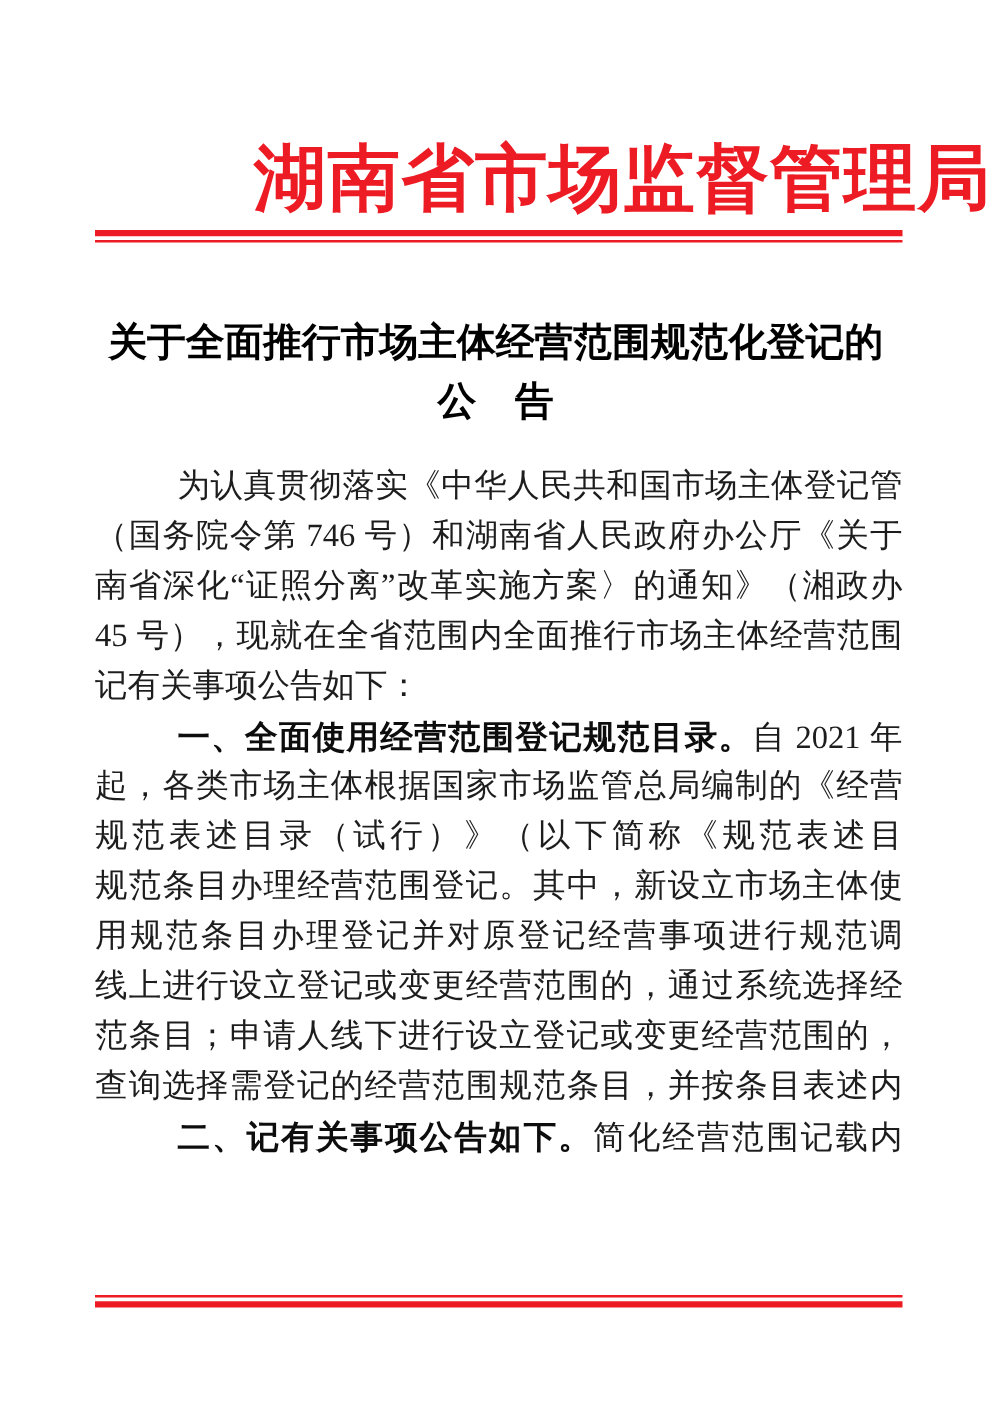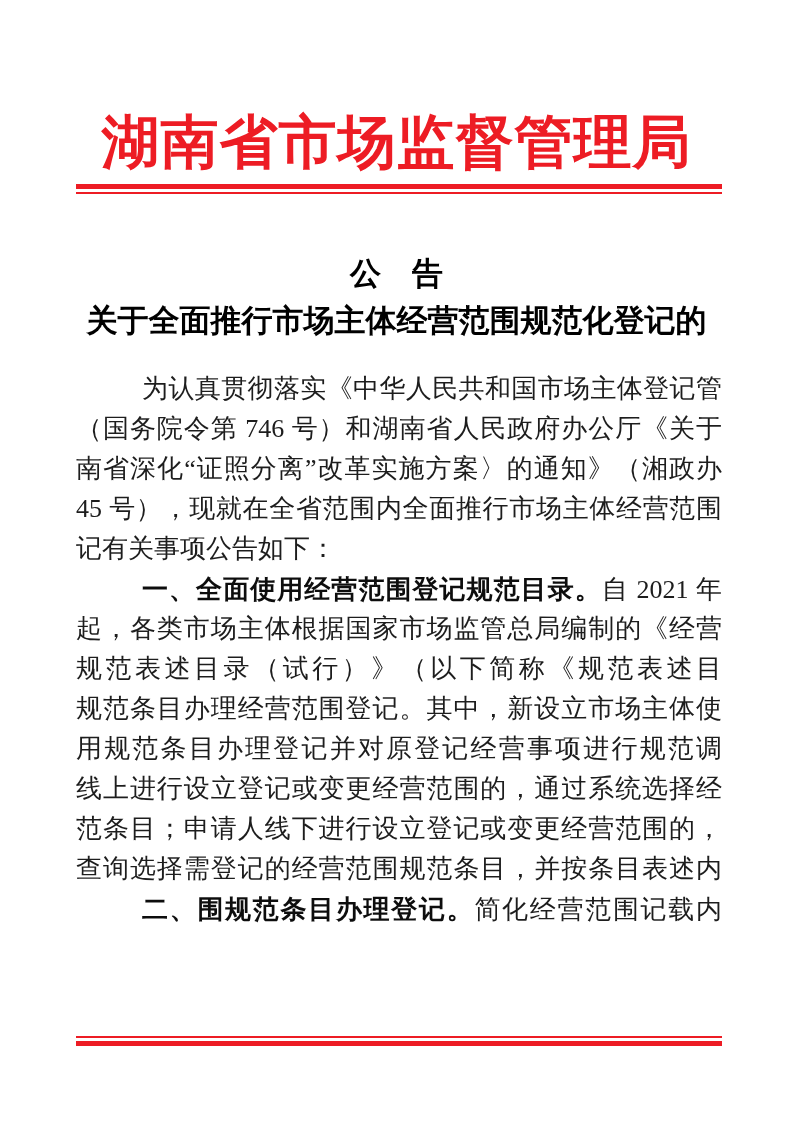--- a/index.html
+++ b/index.html
@@ -21,21 +21,21 @@
     overflow: hidden;
     font-family: "Liberation Serif", "DejaVu Serif", serif;
     color: var(--ink);
   }
   
   .agency-name {
     position: absolute;
     top: 110px;
     left: 0;
     width: 100%;
-    text-align: center;
+    text-align: right;
     font-size: 58px;
     line-height: 66px;
     font-weight: 700;
     letter-spacing: 1px;
     color: var(--red);
     white-space: nowrap;
   }
   
   .rule { position: absolute; left: 76px; width: 646px; background: var(--red); }
   .rule-top-thick  { top: 184px;  height: 5px; }
@@ -84,37 +84,37 @@
 <body>
 
 <div class="page">
 
   <div class="agency-name">湖南省市场监督管理局</div>
 
   <div class="rule rule-top-thick"></div>
   <div class="rule rule-top-thin"></div>
 
   <div class="doc-title">
+    <div>关于全面推行市场主体经营范围规范化登记的</div>
     <div>公　告</div>
-    <div>关于全面推行市场主体经营范围规范化登记的</div>
   </div>
 
   <div class="doc-body">
       <div class="body-line indent"><span class="run">为认真贯彻落实《中华人民共和国市场主体登记管理条例》</span></div>
       <div class="body-line"><span class="run">（国务院令第 746 号）和湖南省人民政府办公厅《关于印发〈湖</span></div>
       <div class="body-line"><span class="run">南省深化“证照分离”改革实施方案〉的通知》（湘政办发〔2021〕</span></div>
       <div class="body-line"><span class="run">45 号），现就在全省范围内全面推行市场主体经营范围规范化登</span></div>
       <div class="body-line para-end"><span class="run">记有关事项公告如下：</span></div>
       <div class="body-line indent"><span class="run run-bold">一、全面使用经营范围登记规范目录。</span><span class="run">自 2021 年 12 月 1 日</span></div>
       <div class="body-line"><span class="run">起，各类市场主体根据国家市场监管总局编制的《经营范围登记</span></div>
       <div class="body-line"><span class="run">规范表述目录（试行）》（以下简称《规范表述目录》），自主选择</span></div>
       <div class="body-line"><span class="run">规范条目办理经营范围登记。其中，新设立市场主体使用经营范</span></div>
       <div class="body-line"><span class="run">用规范条目办理登记并对原登记经营事项进行规范调整。申请人</span></div>
       <div class="body-line"><span class="run">线上进行设立登记或变更经营范围的，通过系统选择经营范围规</span></div>
       <div class="body-line"><span class="run">范条目；申请人线下进行设立登记或变更经营范围的，通过经营</span></div>
       <div class="body-line"><span class="run">查询选择需登记的经营范围规范条目，并按条目表述内容申报。</span></div>
-      <div class="body-line indent"><span class="run run-bold">二、围规范条目办理登记。</span><span class="run">简化经营范围记载内容，规范</span></div>
+      <div class="body-line indent"><span class="run run-bold">二、记有关事项公告如下。</span><span class="run">简化经营范围记载内容，规范</span></div>
     </div>
 
   <div class="rule rule-bottom-thin"></div>
   <div class="rule rule-bottom-thick"></div>
 
 </div>
 
 </body></html>

